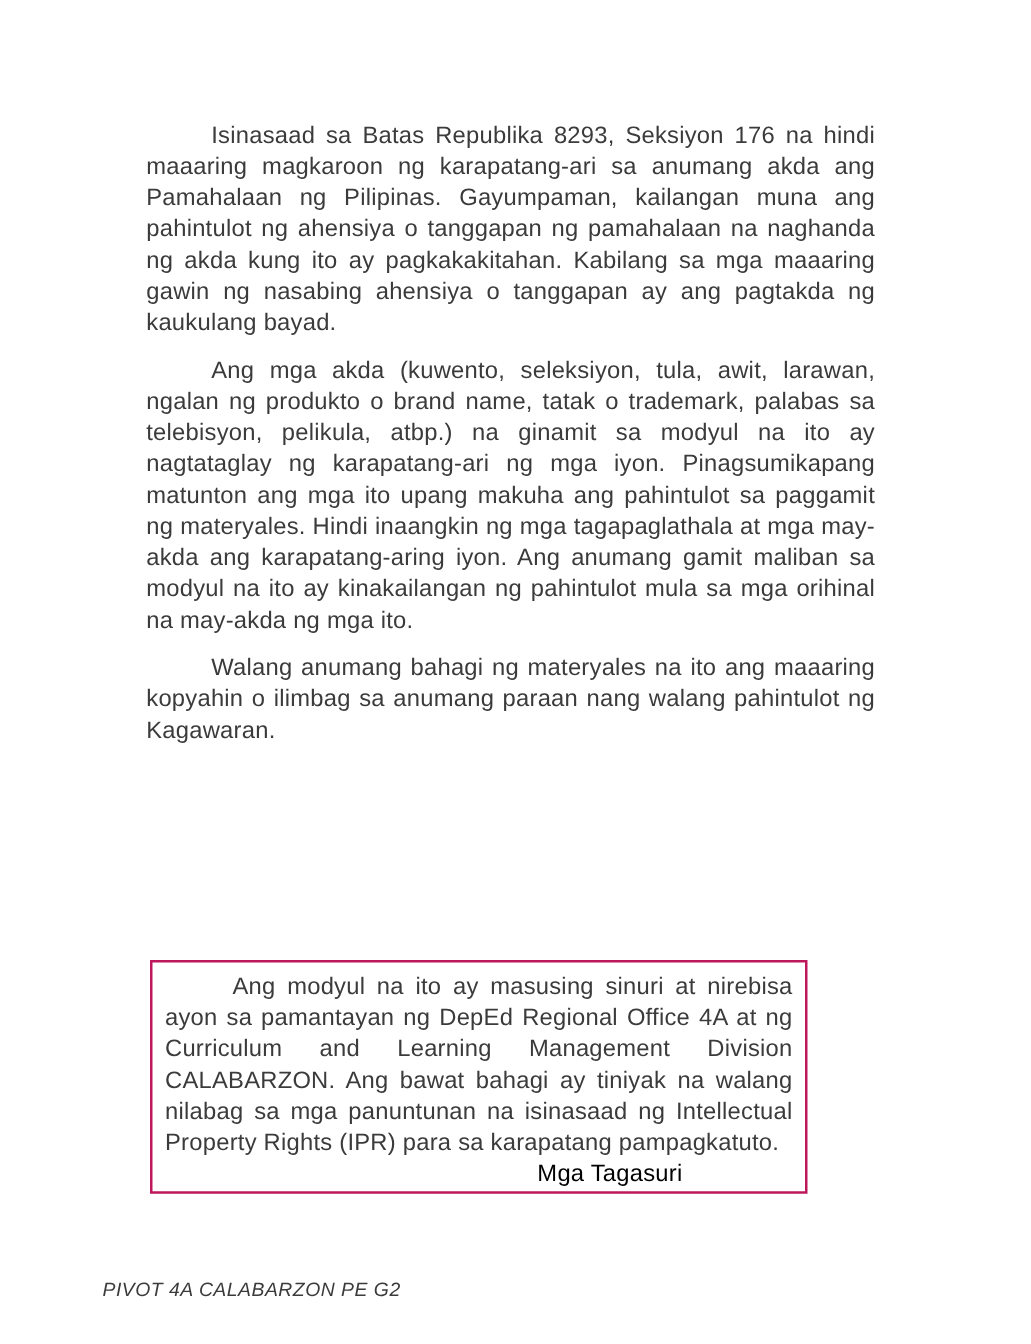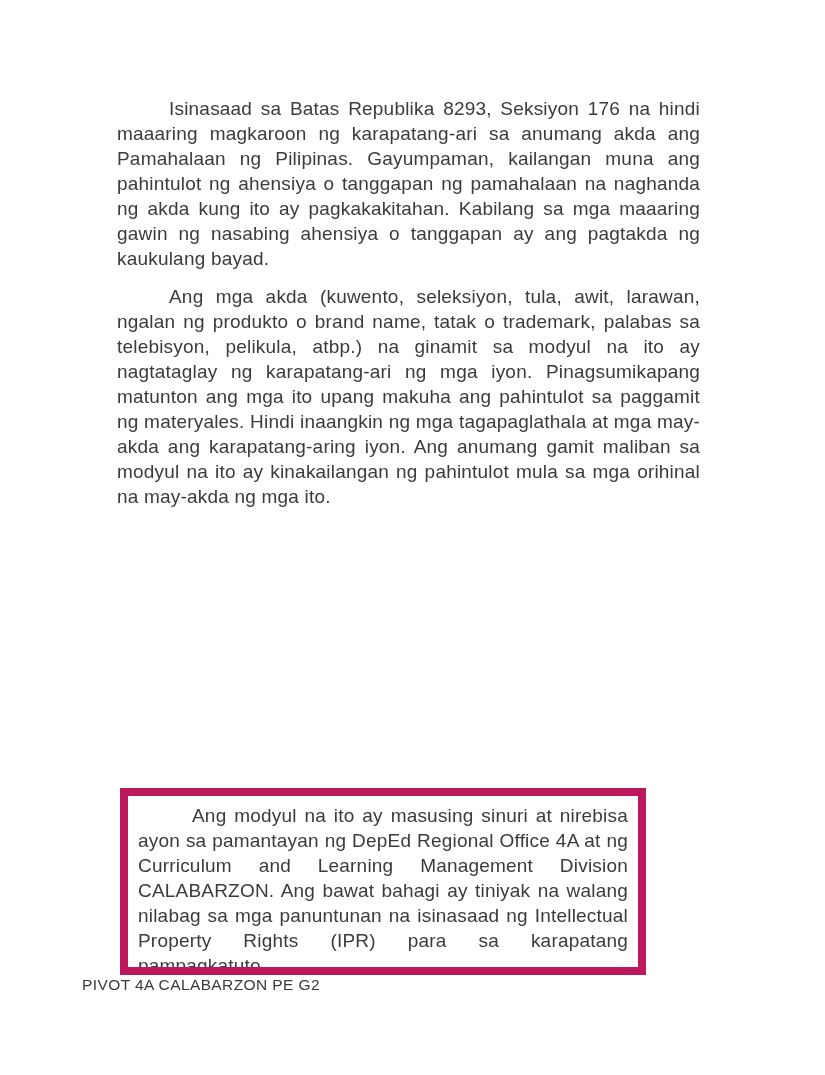--- a/index.html
+++ b/index.html
@@ -27,25 +27,25 @@
     font-size: 19px;
     line-height: 25px;
     letter-spacing: 0.2px;
     text-align: justify;
     text-indent: 52px;
     color: #3b3b3b;
   }
   .review-box {
     position: absolute;
     left: 120px;
-    top: 788px;
+    top: 768px;
     width: 526px;
     height: 187px;
     box-sizing: border-box;
-    border: 8px solid #be185d;
+    border: 2px solid #be185d;
     padding: 7px 10px 0 10px;
     overflow: hidden;
     background: #ffffff;
   }
   .review-text {
     margin: 0;
     font-size: 19px;
     line-height: 25px;
     letter-spacing: 0.2px;
     text-align: justify;
@@ -57,36 +57,38 @@
     font-size: 19px;
     line-height: 25px;
     letter-spacing: 0.2px;
     text-align: right;
     padding-right: 88px;
     color: #000000;
   }
   .page-footer {
     position: absolute;
     left: 82px;
-    top: 976px;
+    top: 1024px;
     font-size: 15.5px;
     line-height: 18px;
+    font-style: italic;
     letter-spacing: 0.4px;
     color: #3b3b3b;
     white-space: nowrap;
   }
 </style>
 </head>
 <body>
 
 <div class="page">
 
   <section class="content">
     <p class="body-paragraph">Isinasaad sa Batas Republika 8293, Seksiyon 176 na hindi maaaring magkaroon ng karapatang-ari sa anumang akda ang Pamahalaan ng Pilipinas. Gayumpaman, kailangan muna ang pahintulot ng ahensiya o tanggapan ng pamahalaan na naghanda ng akda kung ito ay pagkakakitahan. Kabilang sa mga maaaring gawin ng nasabing ahensiya o tanggapan ay ang pagtakda ng kaukulang bayad.</p>
     <p class="body-paragraph">Ang mga akda (kuwento, seleksiyon, tula, awit, larawan, ngalan ng produkto o brand name, tatak o trademark, palabas sa telebisyon, pelikula, atbp.) na ginamit sa modyul na ito ay nagtataglay ng karapatang-ari ng mga iyon. Pinagsumikapang matunton ang mga ito upang makuha ang pahintulot sa paggamit ng materyales. Hindi inaangkin ng mga tagapaglathala at mga may-akda ang karapatang-aring iyon. Ang anumang gamit maliban sa modyul na ito ay kinakailangan ng pahintulot mula sa mga orihinal na may-akda ng mga ito.</p>
+    <p class="body-paragraph">Walang anumang bahagi ng materyales na ito ang maaaring kopyahin o ilimbag sa anumang paraan nang walang pahintulot ng Kagawaran.</p>
   </section>
 
   <div class="review-box">
     <p class="review-text">Ang modyul na ito ay masusing sinuri at nirebisa ayon sa pamantayan ng DepEd Regional Office 4A at ng Curriculum and Learning Management Division CALABARZON. Ang bawat bahagi ay tiniyak na walang nilabag sa mga panuntunan na isinasaad ng Intellectual Property Rights (IPR) para sa karapatang pampagkatuto.</p>
     <p class="review-signature">Mga Tagasuri</p>
   </div>
 
   <div class="page-footer">PIVOT 4A CALABARZON PE G2</div>
 
 </div>

